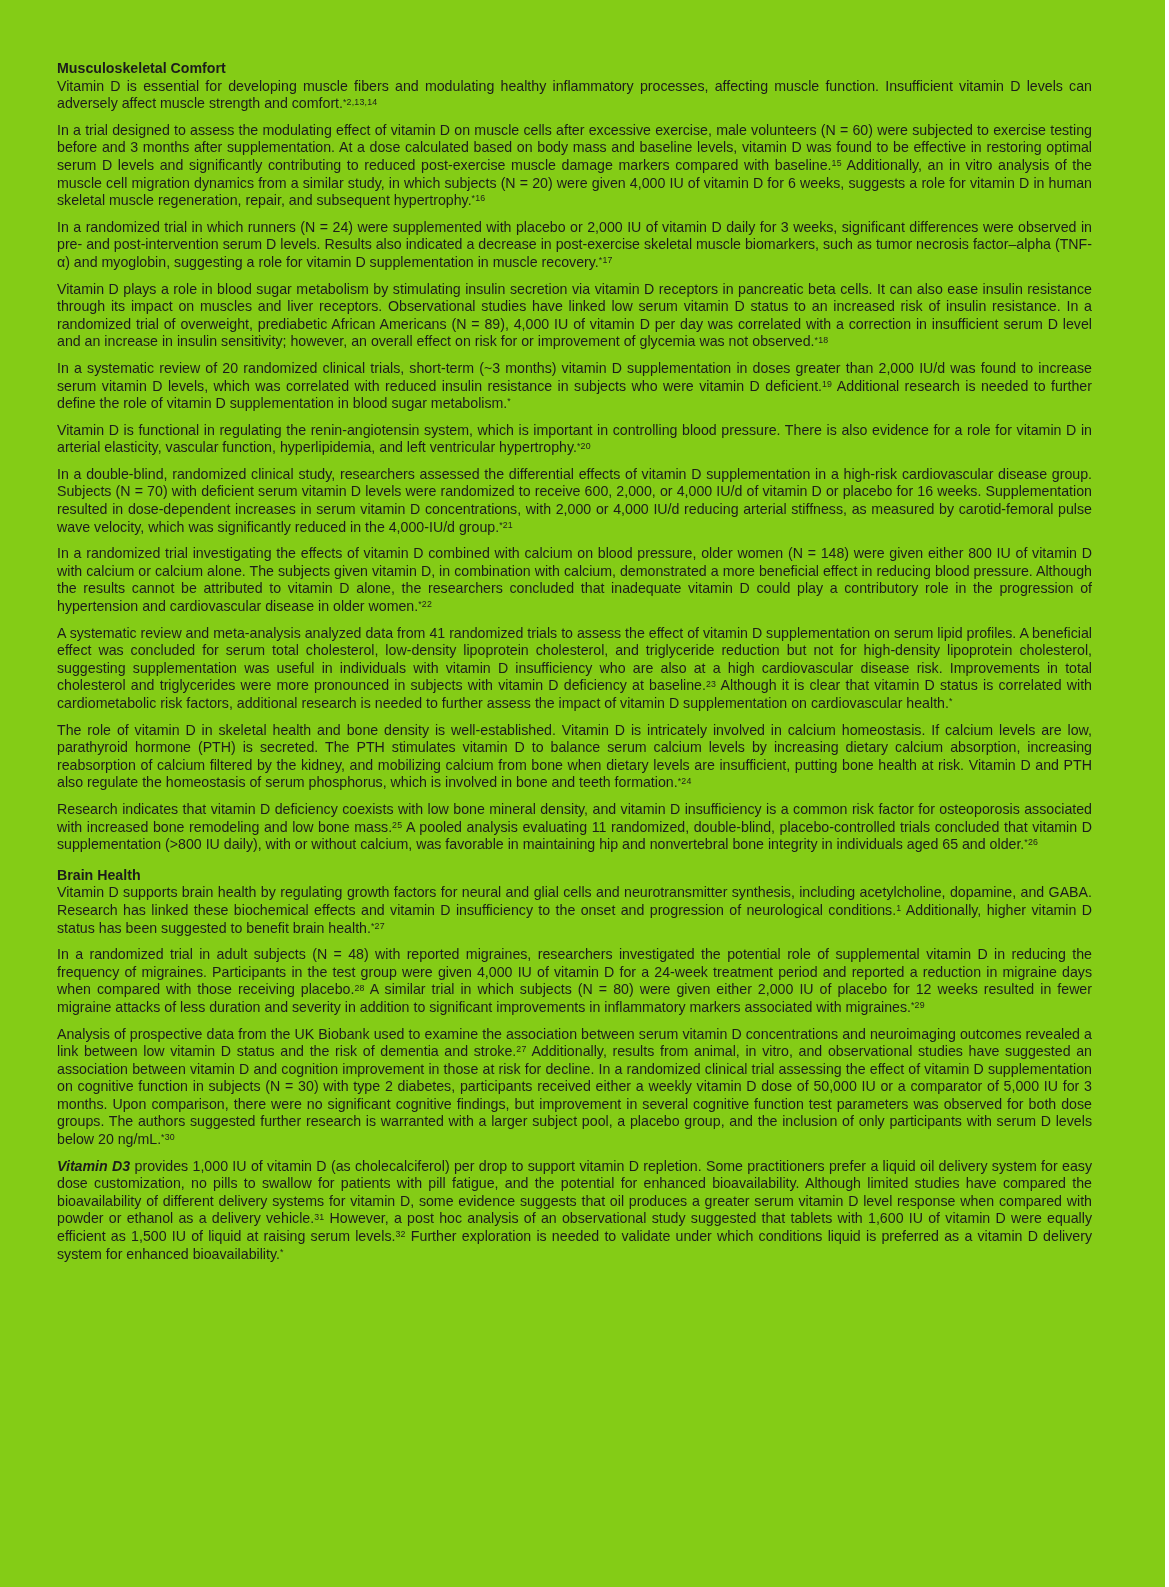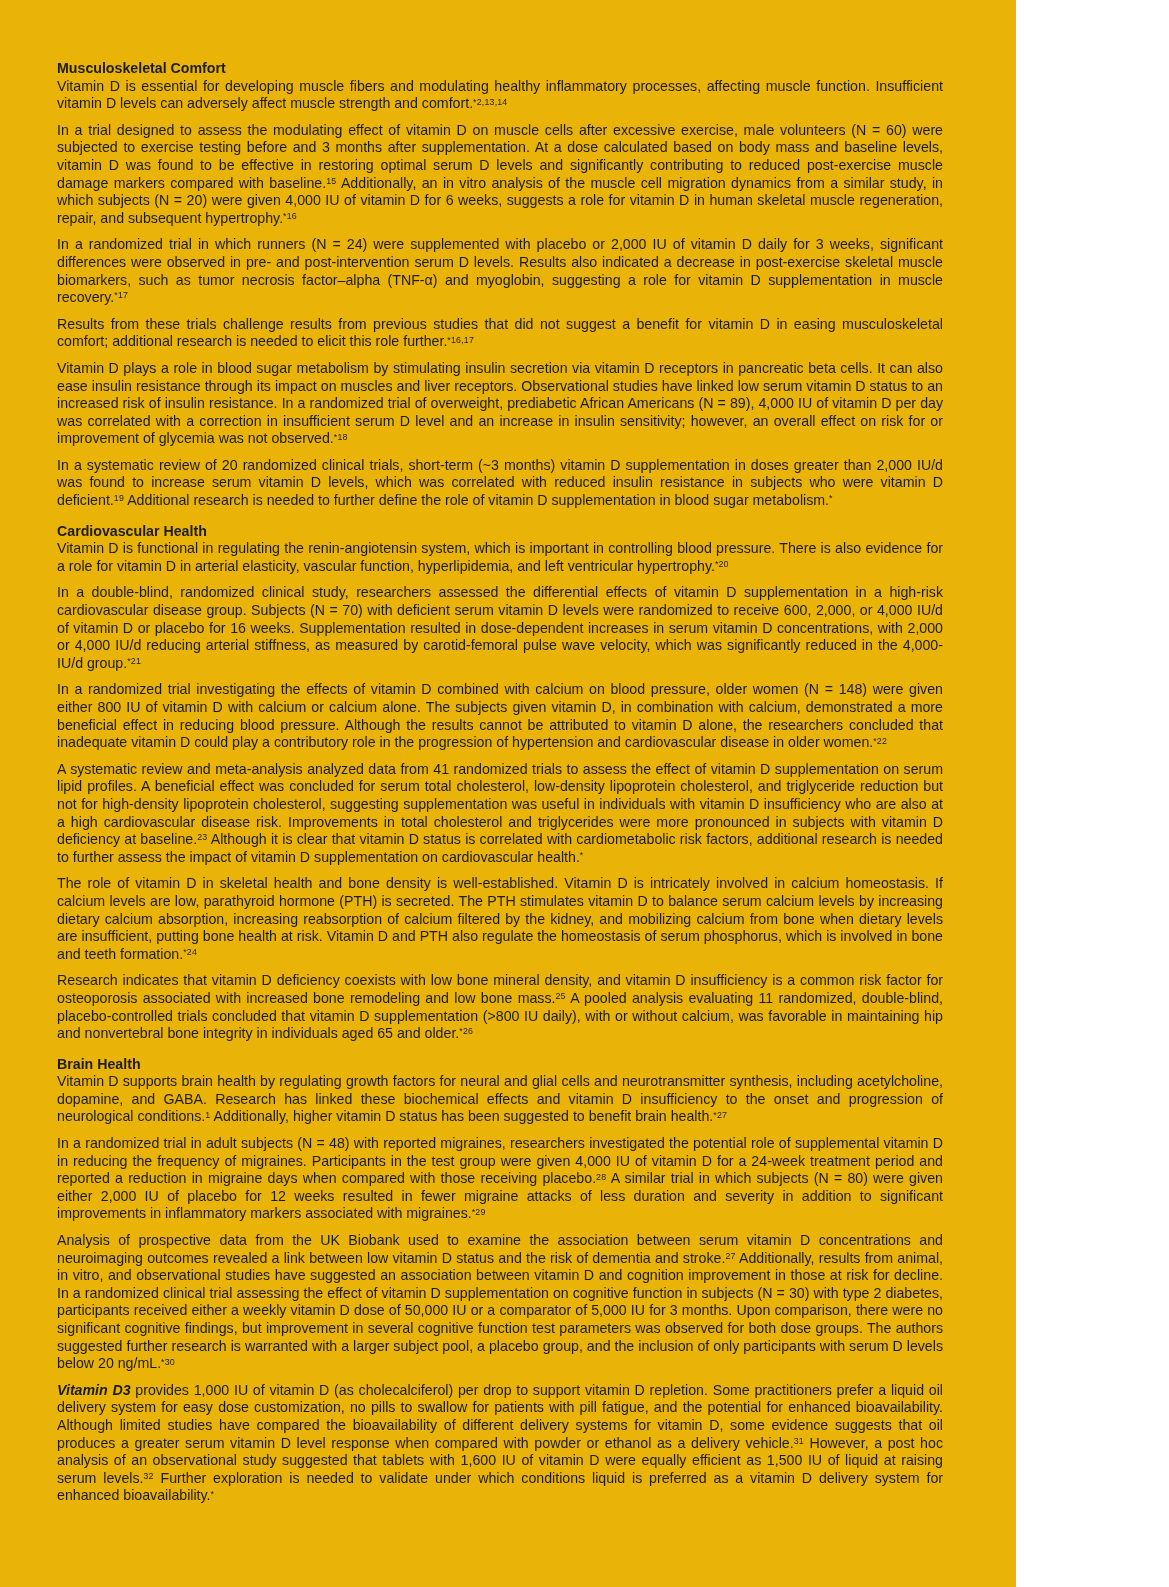--- a/index.html
+++ b/index.html
@@ -5,23 +5,23 @@
   * { box-sizing: border-box; }
   html, body { margin: 0; padding: 0; }
   body {
     background: #ffffff;
     width: 1169px;
     font-family: "Liberation Sans", sans-serif;
     color: #1c1c1c;
     -webkit-font-smoothing: antialiased;
   }
   .page {
-    width: 1016px;
+    width: 1165px;
     min-height: 1587px;
-    background: #eab308;
+    background: #84cc16;
     padding: 60px 57px 40px 57px;
   }
   .doc-section { margin: 0; }
   .section-heading {
     font-size: 14.2px;
     font-weight: bold;
     line-height: 17.6px;
     margin: 13px 0 0 0;
     color: #1c1c1c;
   }
@@ -47,28 +47,26 @@
 </head>
 <body>
 
 <div class="page">
   <main>
       <section class="doc-section">
         <h2 class="section-heading">Musculoskeletal Comfort</h2>
         <p class="doc-par"><span>Vitamin D is essential for developing muscle fibers and modulating healthy inflammatory processes, affecting muscle function. Insufficient vitamin D levels can adversely affect muscle strength and comfort.</span><sup class="ref-sup">*2,13,14</sup></p>
         <p class="doc-par"><span>In a trial designed to assess the modulating effect of vitamin D on muscle cells after excessive exercise, male volunteers (N = 60) were subjected to exercise testing before and 3 months after supplementation. At a dose calculated based on body mass and baseline levels, vitamin D was found to be effective in restoring optimal serum D levels and significantly contributing to reduced post-exercise muscle damage markers compared with baseline.</span><sup class="ref-sup">15</sup><span> Additionally, an in vitro analysis of the muscle cell migration dynamics from a similar study, in which subjects (N = 20) were given 4,000 IU of vitamin D for 6 weeks, suggests a role for vitamin D in human skeletal muscle regeneration, repair, and subsequent hypertrophy.</span><sup class="ref-sup">*16</sup></p>
         <p class="doc-par"><span>In a randomized trial in which runners (N = 24) were supplemented with placebo or 2,000 IU of vitamin D daily for 3 weeks, significant differences were observed in pre- and post-intervention serum D levels. Results also indicated a decrease in post-exercise skeletal muscle biomarkers, such as tumor necrosis factor–alpha (TNF-α) and myoglobin, suggesting a role for vitamin D supplementation in muscle recovery.</span><sup class="ref-sup">*17</sup></p>
-        <p class="doc-par"><span>Results from these trials challenge results from previous studies that did not suggest a benefit for vitamin D in easing musculoskeletal comfort; additional research is needed to elicit this role further.</span><sup class="ref-sup">*16,17</sup></p>
       </section>
       <section class="doc-section">
         <p class="doc-par"><span>Vitamin D plays a role in blood sugar metabolism by stimulating insulin secretion via vitamin D receptors in pancreatic beta cells. It can also ease insulin resistance through its impact on muscles and liver receptors. Observational studies have linked low serum vitamin D status to an increased risk of insulin resistance. In a randomized trial of overweight, prediabetic African Americans (N = 89), 4,000 IU of vitamin D per day was correlated with a correction in insufficient serum D level and an increase in insulin sensitivity; however, an overall effect on risk for or improvement of glycemia was not observed.</span><sup class="ref-sup">*18</sup></p>
         <p class="doc-par"><span>In a systematic review of 20 randomized clinical trials, short-term (~3 months) vitamin D supplementation in doses greater than 2,000 IU/d was found to increase serum vitamin D levels, which was correlated with reduced insulin resistance in subjects who were vitamin D deficient.</span><sup class="ref-sup">19</sup><span> Additional research is needed to further define the role of vitamin D supplementation in blood sugar metabolism.</span><sup class="ref-sup">*</sup></p>
       </section>
       <section class="doc-section">
-        <h2 class="section-heading">Cardiovascular Health</h2>
         <p class="doc-par"><span>Vitamin D is functional in regulating the renin-angiotensin system, which is important in controlling blood pressure. There is also evidence for a role for vitamin D in arterial elasticity, vascular function, hyperlipidemia, and left ventricular hypertrophy.</span><sup class="ref-sup">*20</sup></p>
         <p class="doc-par"><span>In a double-blind, randomized clinical study, researchers assessed the differential effects of vitamin D supplementation in a high-risk cardiovascular disease group. Subjects (N = 70) with deficient serum vitamin D levels were randomized to receive 600, 2,000, or 4,000 IU/d of vitamin D or placebo for 16 weeks. Supplementation resulted in dose-dependent increases in serum vitamin D concentrations, with 2,000 or 4,000 IU/d reducing arterial stiffness, as measured by carotid-femoral pulse wave velocity, which was significantly reduced in the 4,000-IU/d group.</span><sup class="ref-sup">*21</sup></p>
         <p class="doc-par"><span>In a randomized trial investigating the effects of vitamin D combined with calcium on blood pressure, older women (N = 148) were given either 800 IU of vitamin D with calcium or calcium alone. The subjects given vitamin D, in combination with calcium, demonstrated a more beneficial effect in reducing blood pressure. Although the results cannot be attributed to vitamin D alone, the researchers concluded that inadequate vitamin D could play a contributory role in the progression of hypertension and cardiovascular disease in older women.</span><sup class="ref-sup">*22</sup></p>
         <p class="doc-par"><span>A systematic review and meta-analysis analyzed data from 41 randomized trials to assess the effect of vitamin D supplementation on serum lipid profiles. A beneficial effect was concluded for serum total cholesterol, low-density lipoprotein cholesterol, and triglyceride reduction but not for high-density lipoprotein cholesterol, suggesting supplementation was useful in individuals with vitamin D insufficiency who are also at a high cardiovascular disease risk. Improvements in total cholesterol and triglycerides were more pronounced in subjects with vitamin D deficiency at baseline.</span><sup class="ref-sup">23</sup><span> Although it is clear that vitamin D status is correlated with cardiometabolic risk factors, additional research is needed to further assess the impact of vitamin D supplementation on cardiovascular health.</span><sup class="ref-sup">*</sup></p>
       </section>
       <section class="doc-section">
         <p class="doc-par"><span>The role of vitamin D in skeletal health and bone density is well-established. Vitamin D is intricately involved in calcium homeostasis. If calcium levels are low, parathyroid hormone (PTH) is secreted. The PTH stimulates vitamin D to balance serum calcium levels by increasing dietary calcium absorption, increasing reabsorption of calcium filtered by the kidney, and mobilizing calcium from bone when dietary levels are insufficient, putting bone health at risk. Vitamin D and PTH also regulate the homeostasis of serum phosphorus, which is involved in bone and teeth formation.</span><sup class="ref-sup">*24</sup></p>
         <p class="doc-par"><span>Research indicates that vitamin D deficiency coexists with low bone mineral density, and vitamin D insufficiency is a common risk factor for osteoporosis associated with increased bone remodeling and low bone mass.</span><sup class="ref-sup">25</sup><span> A pooled analysis evaluating 11 randomized, double-blind, placebo-controlled trials concluded that vitamin D supplementation (&gt;800 IU daily), with or without calcium, was favorable in maintaining hip and nonvertebral bone integrity in individuals aged 65 and older.</span><sup class="ref-sup">*26</sup></p>
       </section>
       <section class="doc-section">

